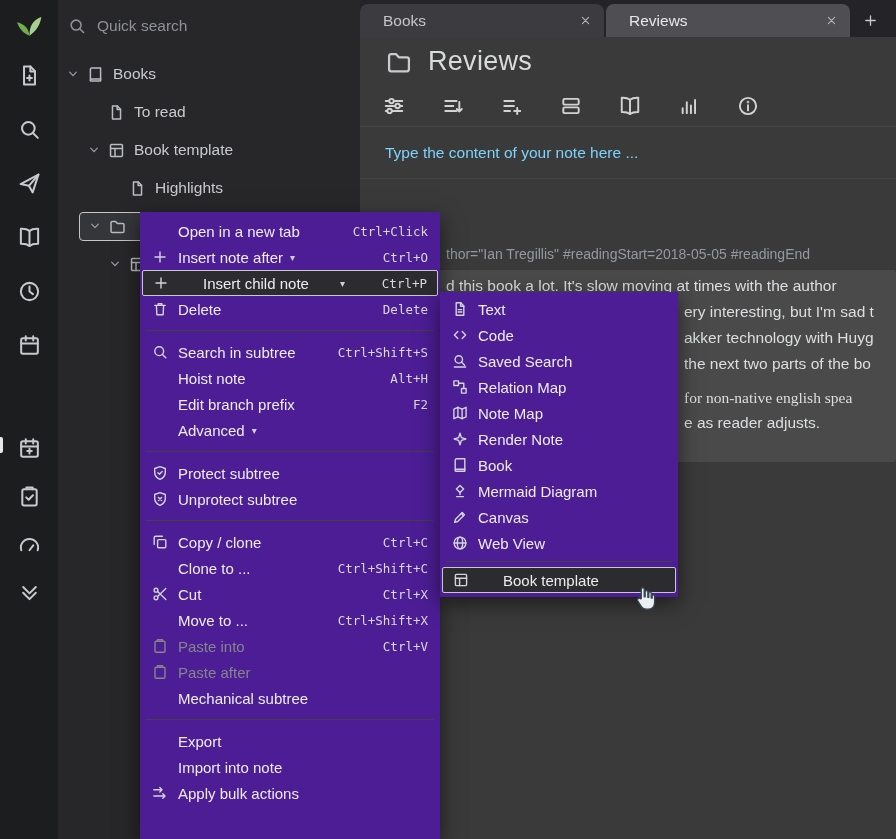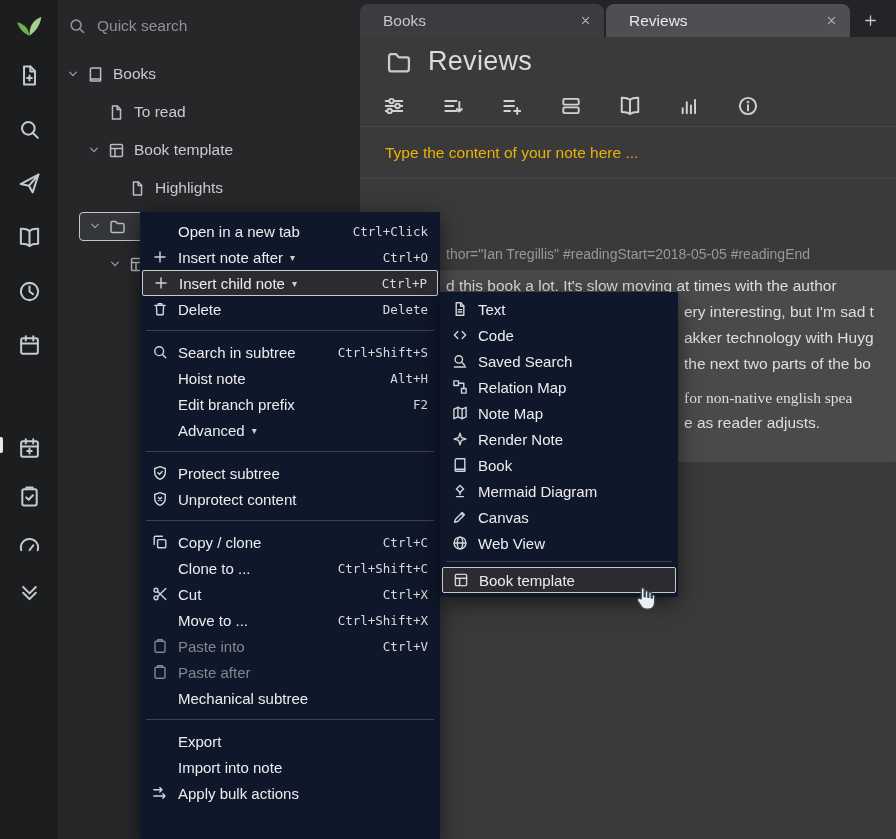--- a/index.html
+++ b/index.html
@@ -41,41 +41,41 @@
   .newtab-btn { width:36px; height:33px; display:flex; align-items:center; justify-content:center; color:#c9c9c9; cursor:pointer; }
   .newtab-btn svg { width:15px; height:15px; }
 
   .note-header { display:flex; align-items:center; gap:16px; height:49px; padding-left:26px; }
   .h-icon { color:#c9cccf; } .h-icon svg { width:26px; height:26px; }
   .page-title { font-size:27px; font-weight:500; color:#dadbdc; letter-spacing:.3px; }
 
   .ribbon { display:flex; align-items:center; gap:37px; height:41px; padding-left:23px; border-bottom:1px solid #48484a; }
   .r-icon { color:#d3d3d4; cursor:pointer; } .r-icon .ig svg { width:22px; height:22px; }
 
-  .editor-row { height:52px; display:flex; align-items:center; padding-left:25px; color:#eab308;
+  .editor-row { height:52px; display:flex; align-items:center; padding-left:25px; color:#7dd3fc;
                 font-size:15.5px; border-bottom:1px solid #444446; cursor:text; }
 
   .content { position:absolute; top:180px; left:0; right:0; bottom:0; overflow:hidden; }
   .card-bg { position:absolute; left:6px; right:0; top:90px; height:192px; background:#4a4a4b; border-radius:3px; }
   .line { position:absolute; white-space:nowrap; z-index:1; }
   .title-line { color:#a9aeb5; font-size:21px; }
   .title-line .attrs { font-size:14px; color:#94999f; margin-left:10px; }
   .line.attr { color:#94999f; font-size:14px; }
   .line.body { color:#dcdee0; font-size:15.5px; }
 
   
-  .menu { position:absolute; background:#0f172a; box-shadow:0 6px 20px rgba(0,0,0,.55); padding:6px 2px;
+  .menu { position:absolute; background:#4c1d95; box-shadow:0 6px 20px rgba(0,0,0,.55); padding:6px 2px;
           font-size:15px; color:#ededef; }
   .ctx-menu { left:140px; top:212px; width:300px; bottom:0; z-index:30; }
   .sub-menu { left:440px; top:292px; width:238px; z-index:31; padding:4px 2px; }
   .m-item { display:flex; align-items:center; height:26px; padding:0 10px; cursor:pointer; }
   .m-item .icn { width:26px; flex:none; color:#d2d5d8; } .m-item .icn svg { width:16px; height:16px; }
   .m-item .caret { margin-left:7px; font-size:10px; color:#cfcfcf; }
   .m-item .sc { margin-left:auto; font-family:"DejaVu Sans Mono", monospace; font-size:12.5px; color:#dadada; }
-  .m-item.focused { border:1px solid #c9c9c9; border-radius:2px; background:#2b2b30; }
+  .m-item.focused { border:1px solid #c9c9c9; border-radius:2px; background:#2b2b30;gap:24px; }
   .m-item.disabled { color:#84878b; } .m-item.disabled .icn { color:#84878b; }
   .ctx-menu .m-item.separator { height:0; border:none; border-top:1px solid #404046; margin:8px 4px; padding:0; cursor:default; }
   .sub-menu .m-item.separator { height:0; border:none; border-top:1px solid #404046; margin:5px 4px; padding:0; cursor:default; }
 
   .cursor { position:absolute; left:630px; top:584px; z-index:40; pointer-events:none; }
 </style>
 </head>
 <body>
 
 <div class="launcher">
@@ -469,21 +469,21 @@
       <span class="sc"></span>
     </div>
 
     <div class="m-item">
       <span class="icn">
         <svg viewBox="0 0 16 16" fill="none" stroke="currentColor" stroke-width="1.4" stroke-linecap="round" stroke-linejoin="round">
           <path d="M8 1.6l5.3 1.9v3.7c0 3.3-2.1 5.8-5.3 7.1-3.2-1.3-5.3-3.8-5.3-7.1V3.5z"></path>
           <path d="M6.4 6.4l3.2 3.2M9.6 6.4l-3.2 3.2"></path>
         </svg>
       </span>
-      <span class="lbl">Unprotect content</span>
+      <span class="lbl">Unprotect subtree</span>
 
       <span class="sc"></span>
     </div>
 
     <div class="m-item separator"></div>
 
     <div class="m-item">
       <span class="icn">
         <svg viewBox="0 0 16 16" fill="none" stroke="currentColor" stroke-width="1.4" stroke-linecap="round" stroke-linejoin="round">
           <rect x="5.6" y="5.6" width="8.2" height="8.2" rx="1"></rect>

